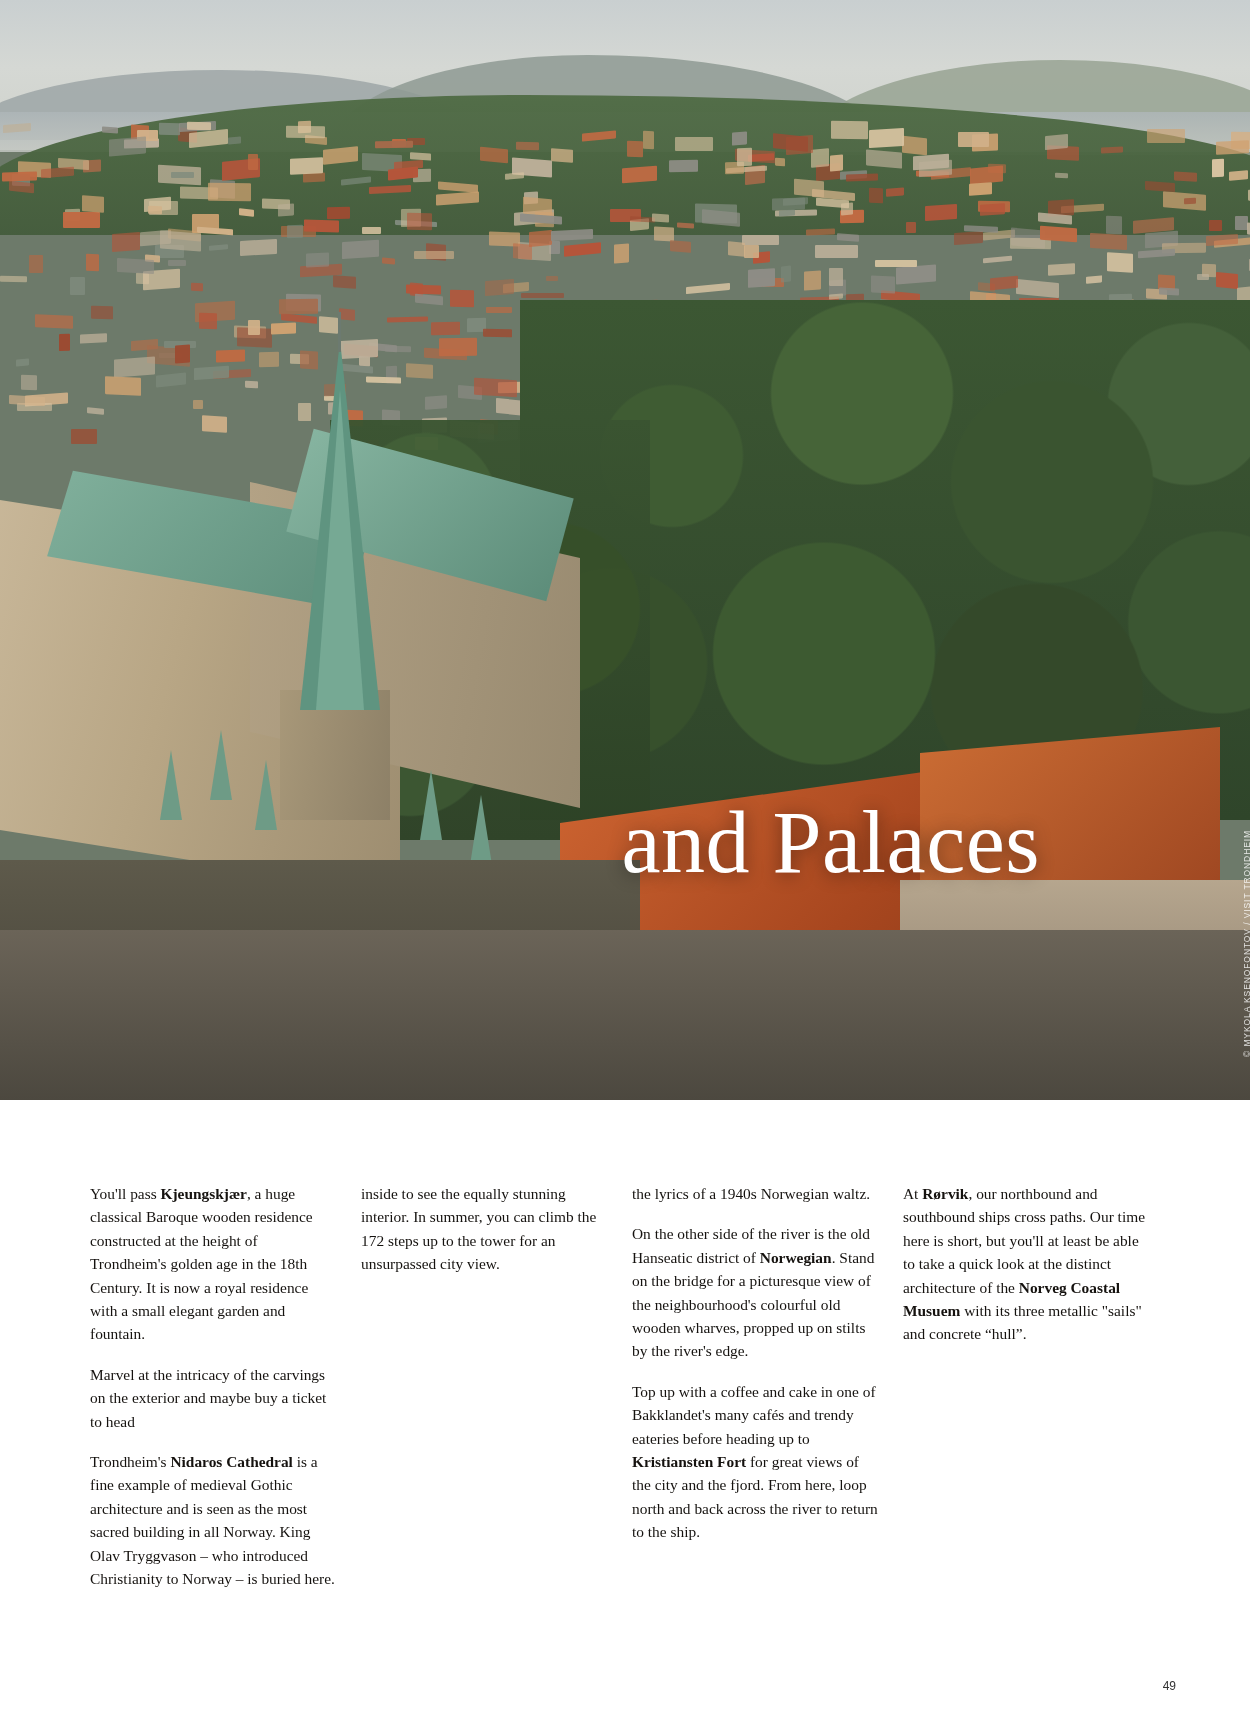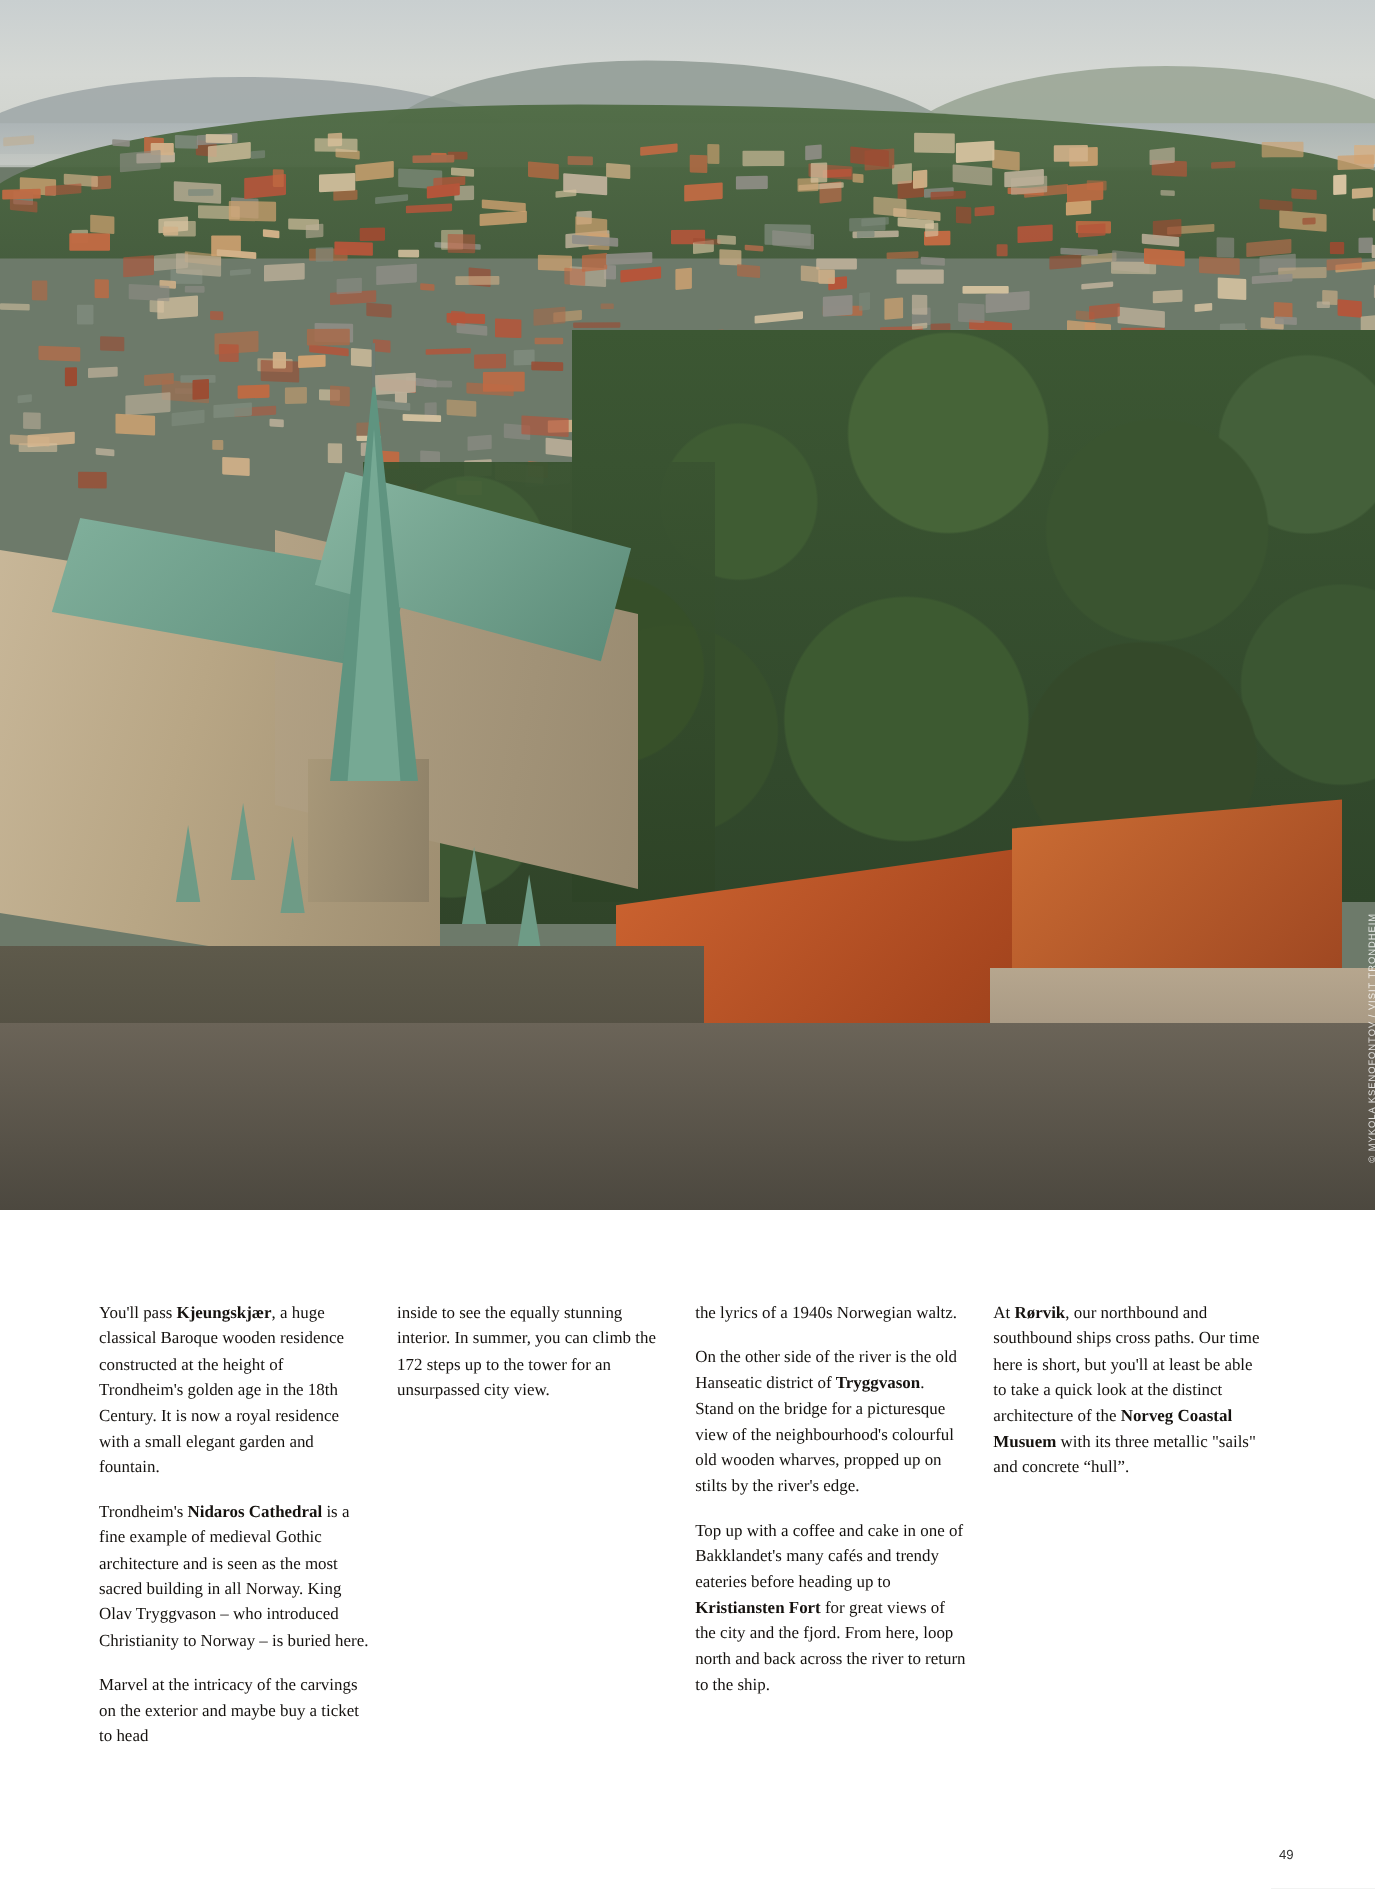--- a/index.html
+++ b/index.html
@@ -708,37 +708,38 @@
     <div class="small-spire" style="left:470px;top:465px;"></div>
   </div>
 
   <div class="barn"></div>
   <div class="barn2"></div>
   <div class="barn-wall"></div>
   <div class="ground-left"></div>
   <div class="ground"></div>
 
   <h1 class="hero-title">
+    <span class="l2">and Palaces</span>
   </h1>
 
   <div class="credit">© MYKOLA KSENOFONTOV / VISIT TRONDHEIM</div>
 </div>
 
 <div class="columns" id="columns">
     <div class="col">
       <p><span>You'll pass </span><b>Kjeungskjær</b><span>, a huge classical Baroque wooden residence constructed at the height of Trondheim's golden age in the 18th Century. It is now a royal residence with a small elegant garden and fountain.</span></p>
+      <p><span>Marvel at the intricacy of the carvings on the exterior and maybe buy a ticket to head</span></p>
       <p><span>Trondheim's </span><b>Nidaros Cathedral</b><span> is a fine example of medieval Gothic architecture and is seen as the most sacred building in all Norway. King Olav Tryggvason – who introduced Christianity to Norway – is buried here.</span></p>
-      <p><span>Marvel at the intricacy of the carvings on the exterior and maybe buy a ticket to head</span></p>
     </div>
     <div class="col">
       <p><span>inside to see the equally stunning interior. In summer, you can climb the 172 steps up to the tower for an unsurpassed city view.</span></p>
     </div>
     <div class="col">
       <p><span>the lyrics of a 1940s Norwegian waltz.</span></p>
-      <p><span>On the other side of the river is the old Hanseatic district of </span><b>Tryggvason</b><span>. Stand on the bridge for a picturesque view of the neighbourhood's colourful old wooden wharves, propped up on stilts by the river's edge.</span></p>
+      <p><span>On the other side of the river is the old Hanseatic district of </span><b>Norwegian</b><span>. Stand on the bridge for a picturesque view of the neighbourhood's colourful old wooden wharves, propped up on stilts by the river's edge.</span></p>
       <p><span>Top up with a coffee and cake in one of Bakklandet's many cafés and trendy eateries before heading up to </span><b>Kristiansten Fort</b><span> for great views of the city and the fjord. From here, loop north and back across the river to return to the ship.</span></p>
     </div>
     <div class="col">
       <p><span>At </span><b>Rørvik</b><span>, our northbound and southbound ships cross paths. Our time here is short, but you'll at least be able to take a quick look at the distinct architecture of the </span><b>Norveg Coastal Musuem</b><span> with its three metallic "sails" and concrete “hull”.</span></p>
     </div>
   </div>
 
 <div class="folio">49</div>
 
 </body></html>

